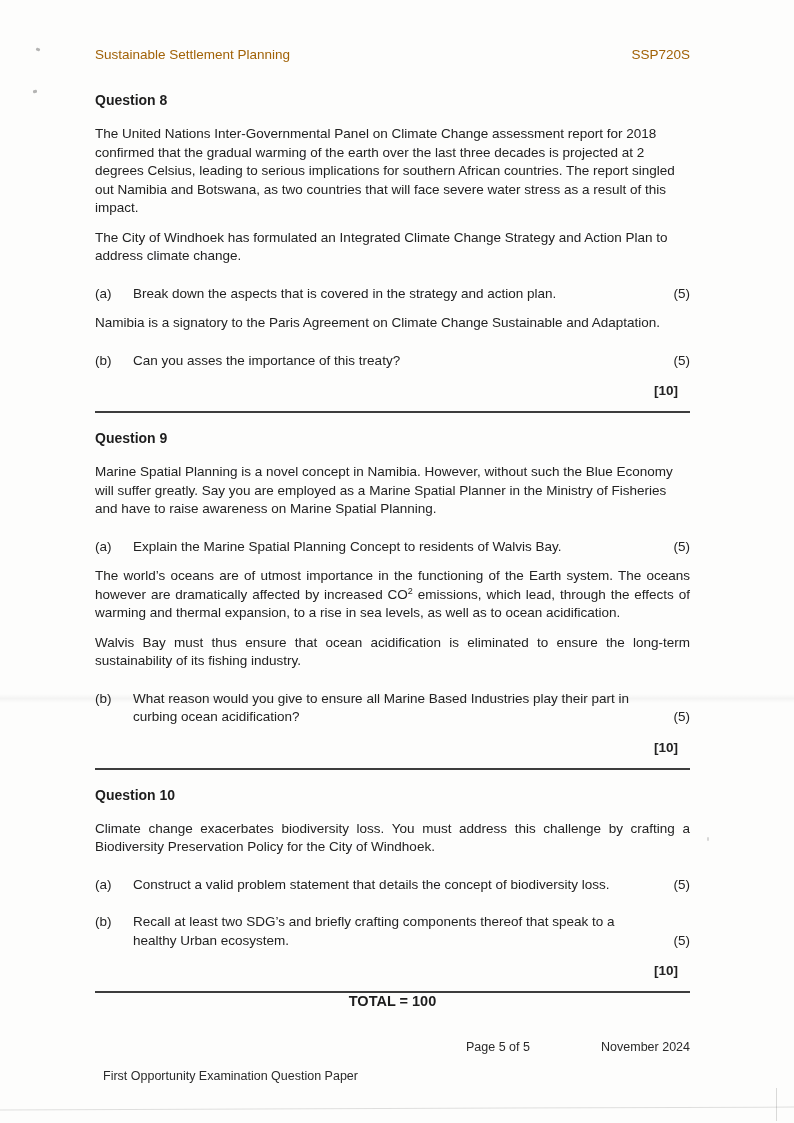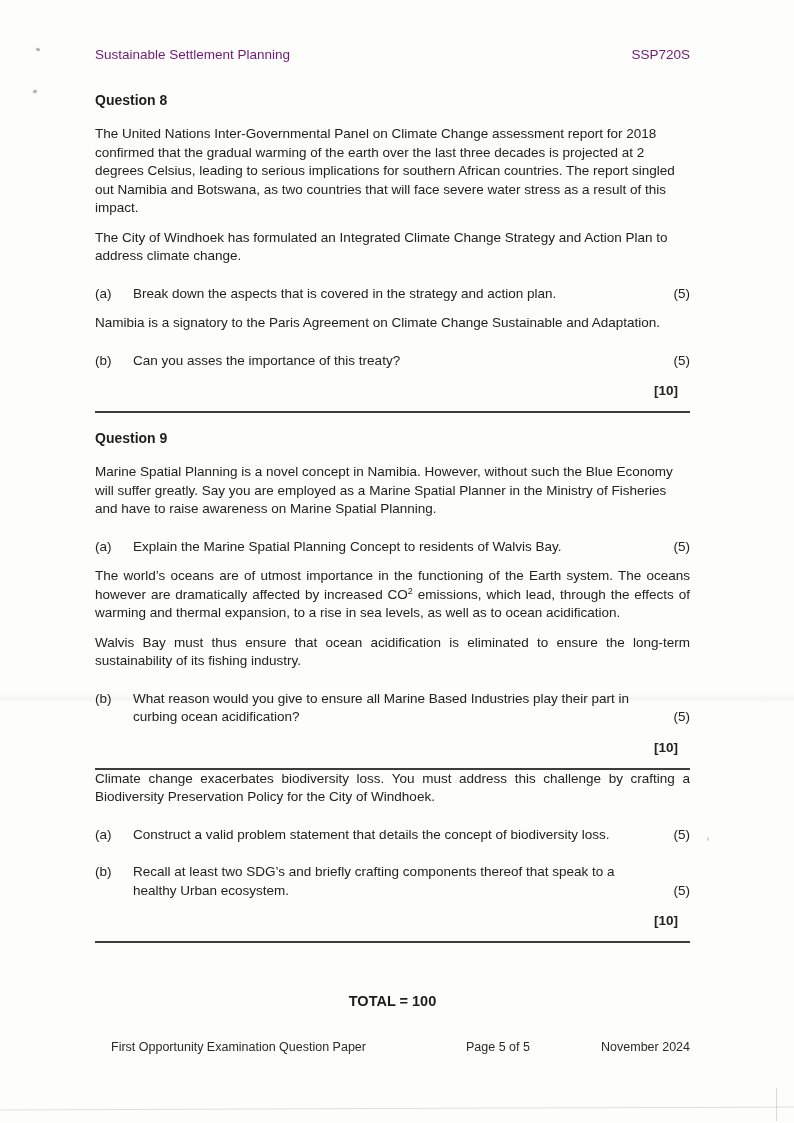--- a/index.html
+++ b/index.html
@@ -11,21 +11,21 @@
     font-family:"Liberation Sans", sans-serif;
     color:#222;
     box-sizing:border-box;
     padding:46px 104px 0 95px;
     overflow:hidden;
   }
   .hdr {
     display:flex; justify-content:space-between;
     font-size:13.5px; line-height:17px;
     margin-bottom:28px;
-    color:#701a75;
+    color:#a16207;
   }
   .qh {
     font-size:14px; font-weight:bold;
     line-height:18px;
     margin:16px 0;
     color:#1d1d1d;
   }
   p.body {
     font-size:13.5px; line-height:18.5px;
     margin:0 0 11px 0;
@@ -53,21 +53,21 @@
   }
   .total {
     position:absolute; left:95px; top:993px; width:595px;
     text-align:center; font-weight:bold; font-size:14.5px;
     color:#1d1d1d;
   }
   .footer {
     position:absolute; left:95px; top:1040px; width:595px;
     font-size:12.5px; color:#2a2a2a;
   }
-  .footer .fl { position:absolute; left:16px; }
+  .footer .fl { position:absolute; left:8px;margin-top:29px; }
   .footer .fc { position:absolute; left:338px;margin-left:33px; }
   .footer .fr { position:absolute; right:0; }
   
   .speck { position:absolute; background:rgba(90,90,90,0.45); border-radius:1px; }
   .speck1 { left:36px; top:48px;  width:4px; height:3px; transform:rotate(18deg); }
   .speck2 { left:33px; top:90px;  width:4px; height:3px; transform:rotate(-12deg); }
   .speck3 { left:707px; top:837px; width:2px; height:4px; opacity:.5; }
   .band {
     position:absolute; left:0; top:694px; width:794px; height:9px;
     background:linear-gradient(to bottom, rgba(0,0,0,0), rgba(0,0,0,0.035), rgba(0,0,0,0));
@@ -123,20 +123,21 @@
     <div class="item">
       <span class="ltr">(b)</span>
       <span class="txt">What reason would you give to ensure all Marine Based Industries play their part in curbing ocean acidification?</span>
       <span class="marks">(5)</span>
     </div>
     <div class="subtotal">[10]</div>
     <hr class="rule">
   </section>
 
   <section>
+    <h2 class="qh">Question 10</h2>
     <p class="body just">Climate change exacerbates biodiversity loss. You must address this challenge by crafting a Biodiversity Preservation Policy for the City of Windhoek.</p>
     <div class="item">
       <span class="ltr">(a)</span>
       <span class="txt">Construct a valid problem statement that details the concept of biodiversity loss.</span>
       <span class="marks">(5)</span>
     </div>
     <div class="item">
       <span class="ltr">(b)</span>
       <span class="txt">Recall at least two SDG’s and briefly crafting components thereof that speak to a healthy Urban ecosystem.</span>
       <span class="marks">(5)</span>

